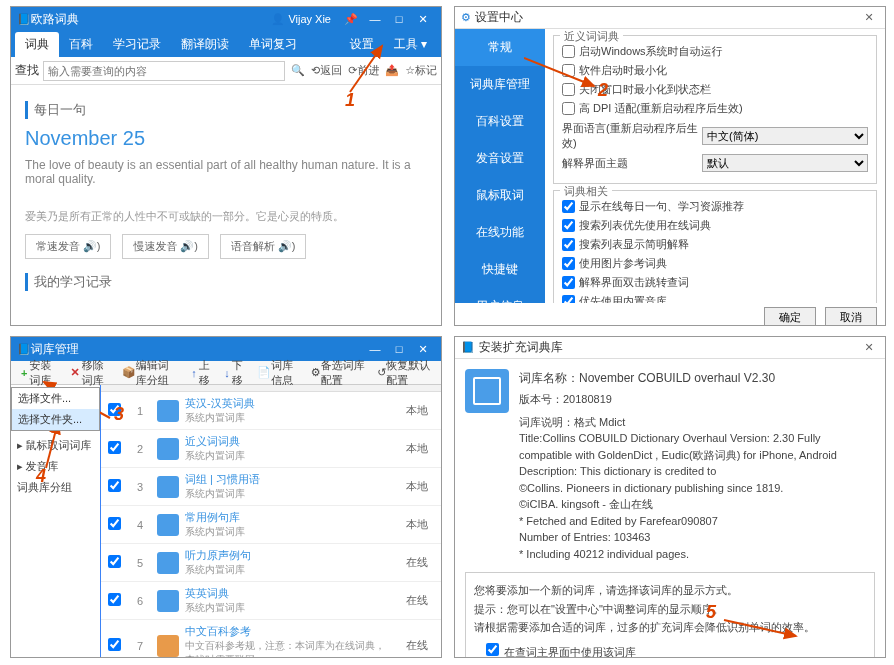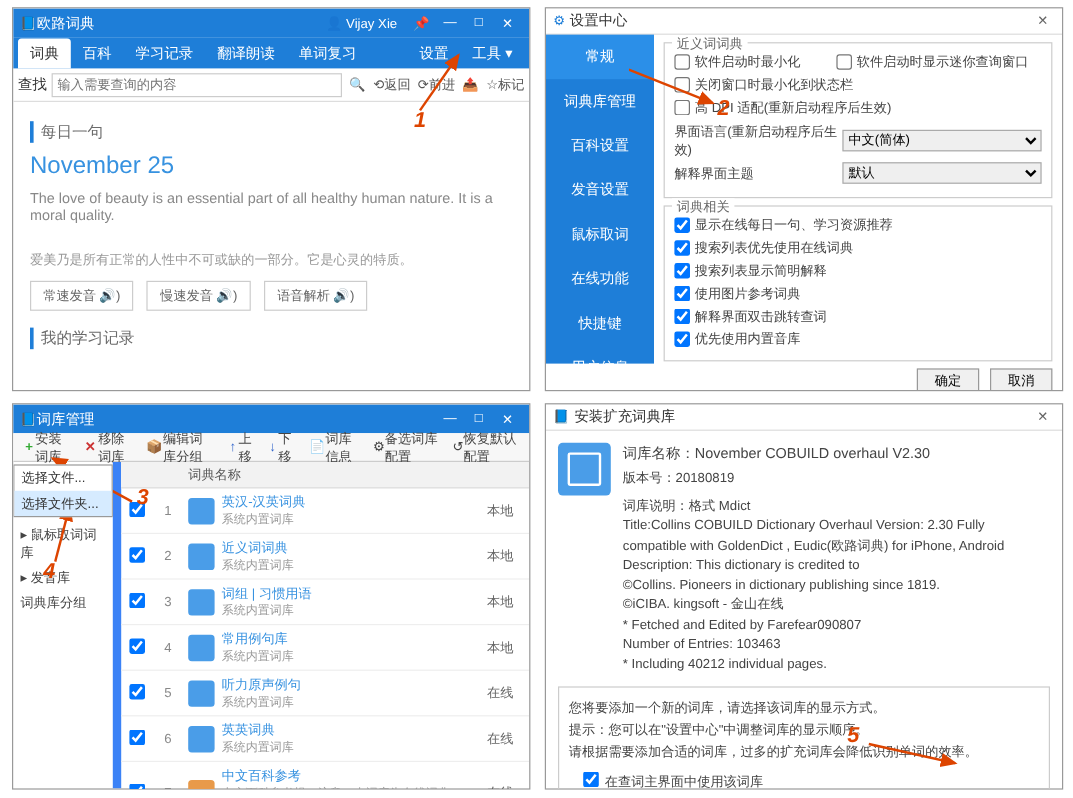--- a/index.html
+++ b/index.html
@@ -59,21 +59,21 @@
   #p3 { left: 10px; top: 336px; width: 432px; height: 322px; }
   #p3 .titlebar { background: #1e7ed8; color: #fff; height: 24px; display: flex; align-items: center; padding: 0 6px; }
   #p3 .titlebar .title { flex: 1; font-size: 12px; }
   #p3 .titlebar .wbtn { width: 24px; text-align: center; cursor: pointer; }
   #p3 .toolbar { height: 24px; display: flex; align-items: center; border-bottom: 1px solid #ccc; padding: 0 4px; font-size: 11px; background: #f7f7f7; }
   #p3 .toolbar .tbtn { display: flex; align-items: center; padding: 0 6px; cursor: pointer; color: #444; }
   #p3 .toolbar .tbtn .plus { color: #3a3; font-weight: bold; margin-right: 2px; }
   #p3 .toolbar .tbtn .x { color: #c33; font-weight: bold; margin-right: 2px; }
   #p3 .toolbar .tbtn .arr { color: #36c; margin-right: 2px; }
   #p3 .body { display: flex; height: calc(100% - 48px); }
-  #p3 .side { width: 90px; border-right: 7px solid #3b82f6; padding: 2px 0; position: relative; }
+  #p3 .side { width: 90px; border-right: 1px solid #3b82f6; padding: 2px 0; position: relative; }
   #p3 .side .menu { border: 1px solid #999; background: #fff; position: relative; z-index: 2; }
   #p3 .side .menu .mitem { padding: 3px 6px; font-size: 11px; cursor: pointer; color: #333; }
   #p3 .side .menu .mitem.active { background: #d6ebff; }
   #p3 .side .tree { padding: 4px 6px; font-size: 11px; color: #444; }
   #p3 .side .tree .titem { padding: 3px 0; cursor: pointer; }
   #p3 .list { flex: 1; overflow: auto; }
   #p3 .list .lhdr { display: flex; background: #f2f2f2; border-bottom: 1px solid #ddd; font-size: 11px; color: #555; }
   #p3 .list .lhdr .c1 { width: 26px; text-align: center; padding: 3px 0; }
   #p3 .list .lhdr .c2 { width: 26px; text-align: center; padding: 3px 0; }
   #p3 .list .lhdr .c3 { flex: 1; padding: 3px 4px; }
@@ -168,28 +168,28 @@
       <div class="sitem">百科设置</div>
       <div class="sitem">发音设置</div>
       <div class="sitem">鼠标取词</div>
       <div class="sitem">在线功能</div>
       <div class="sitem">快捷键</div>
       <div class="sitem">用户信息</div>
     </div>
     <div class="main">
       <div class="group">
         <span class="glabel">近义词词典</span>
+        <div><label class="chk">
+              <input type="checkbox" style="">
+              <span>启动Windows系统时自动运行</span>
+            </label></div>
         <div style="display:flex;gap:30px">
           <label class="chk">
               <input type="checkbox" style="">
               <span>软件启动时最小化</span>
-            </label>
-          <label class="chk">
-              <input type="checkbox" style="">
-              <span>软件启动时显示迷你查询窗口</span>
             </label>
         </div>
         <div><label class="chk">
               <input type="checkbox" style="">
               <span>关闭窗口时最小化到状态栏</span>
             </label></div>
         <div><label class="chk">
               <input type="checkbox" style="">
               <span>高 DPI 适配(重新启动程序后生效)</span>
             </label></div>
@@ -277,21 +277,20 @@
       <div class="tree">
         <div class="titem">▸ <span>鼠标取词词库</span></div>
         <div class="titem">▸ <span>发音库</span></div>
         <div class="titem">词典库分组</div>
       </div>
     </div>
     <div class="list">
       <div class="lhdr">
         <div class="c1"></div>
           <div class="c2"></div>
-        <div class="c3">词典名称</div>
         <div class="c4"></div>
       </div>
       <div id="p3rows">
           <div class="lrow">
             <div class="c1"><input type="checkbox" checked="" style=""></div>
             <div class="c2">1</div>
             <div class="c3">
               <div class="dicon"></div>
               <div class="dtext">
                 <div class="dname">英汉-汉英词典</div>

